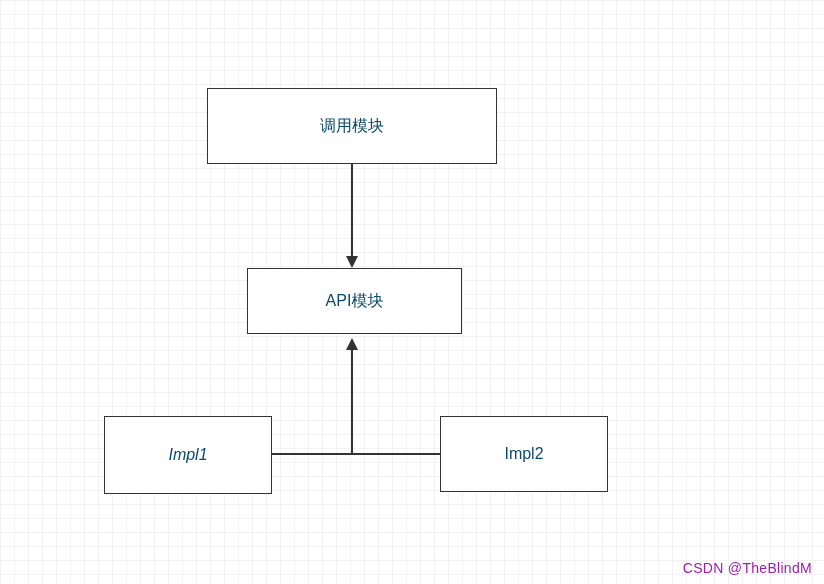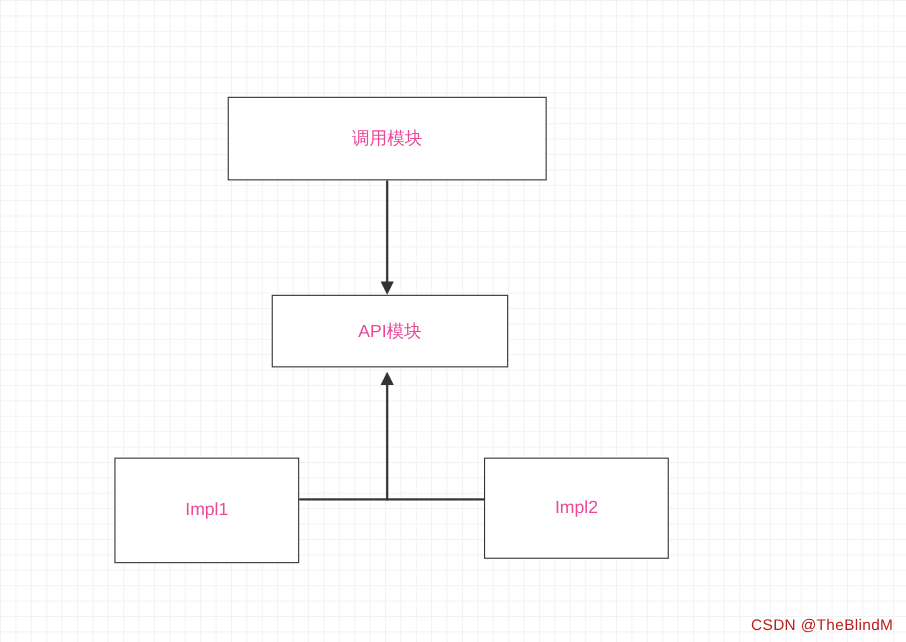--- a/index.html
+++ b/index.html
@@ -20,59 +20,59 @@
       background-size: 14px 14px;
     }
     .box {
       position: absolute;
       background: #fff;
       border: 1.5px solid #333;
       display: flex;
       align-items: center;
       justify-content: center;
       font-size: 16px;
-      color: #ec4899;
+      color: #0c4a6e;
     }
     .line {
       position: absolute;
       background: #333;
     }
     .arrowhead {
       position: absolute;
       width: 0;
       height: 0;
     }
     .watermark {
       position: absolute;
       right: 12px;
       bottom: 8px;
-      color: #b91c1c;
+      color: #a21caf;
       font-size: 14px;
       font-family: Arial, sans-serif;
       letter-spacing: 0.3px;
     }
   </style>
 </head>
 <body>
 
 <div class="grid-bg"></div>
 
 <div class="box" style="left:207px; top:88px; width:290px; height:76px;">
   <span>调用模块</span>
 </div>
 
 <div class="box" style="left:247px; top:268px; width:215px; height:66px;">
   <span>API模块</span>
 </div>
 
-<div class="box" style="left:104px; top:416px; width:168px; height:96px;">
+<div class="box" style="left:104px; top:416px; width:168px; height:78px;font-style:italic;">
   <span>Impl1</span>
 </div>
 
-<div class="box" style="left:440px; top:416px; width:168px; height:92px;">
+<div class="box" style="left:440px; top:416px; width:168px; height:76px;">
   <span>Impl2</span>
 </div>
 
 <div class="line" style="left:351px; top:164px; width:2px; height:94px;"></div>
 <div class="arrowhead" style="left:346px; top:256px; border-left:6px solid transparent; border-right:6px solid transparent; border-top:12px solid #333;"></div>
 
 <div class="line" style="left:272px; top:453px; width:80px; height:2px;"></div>
 <div class="line" style="left:352px; top:453px; width:88px; height:2px;"></div>
 
 <div class="line" style="left:351px; top:350px; width:2px; height:105px;"></div>

